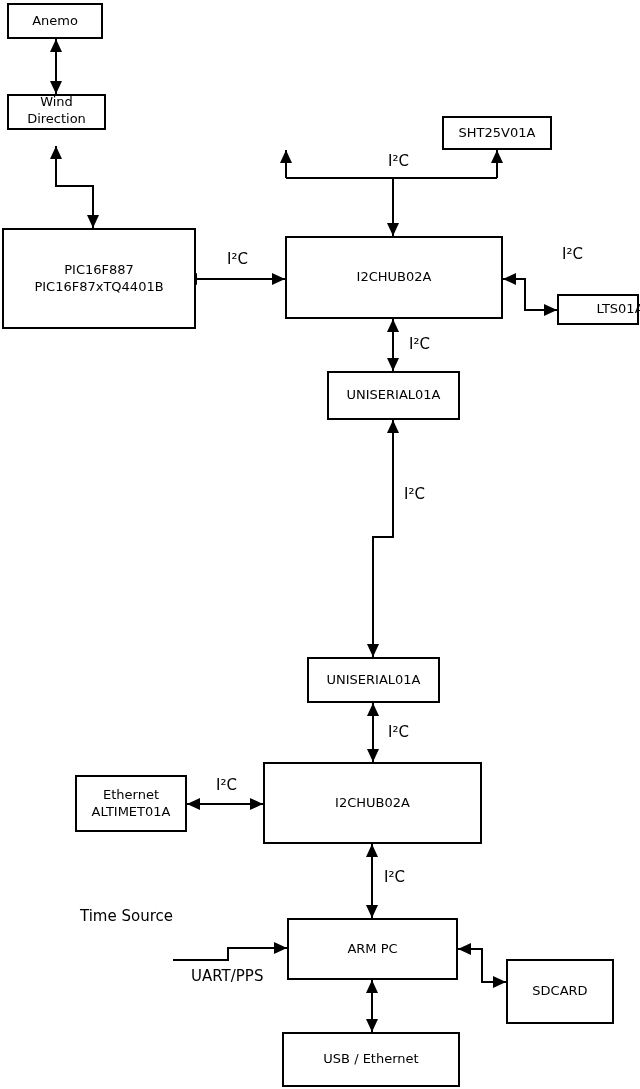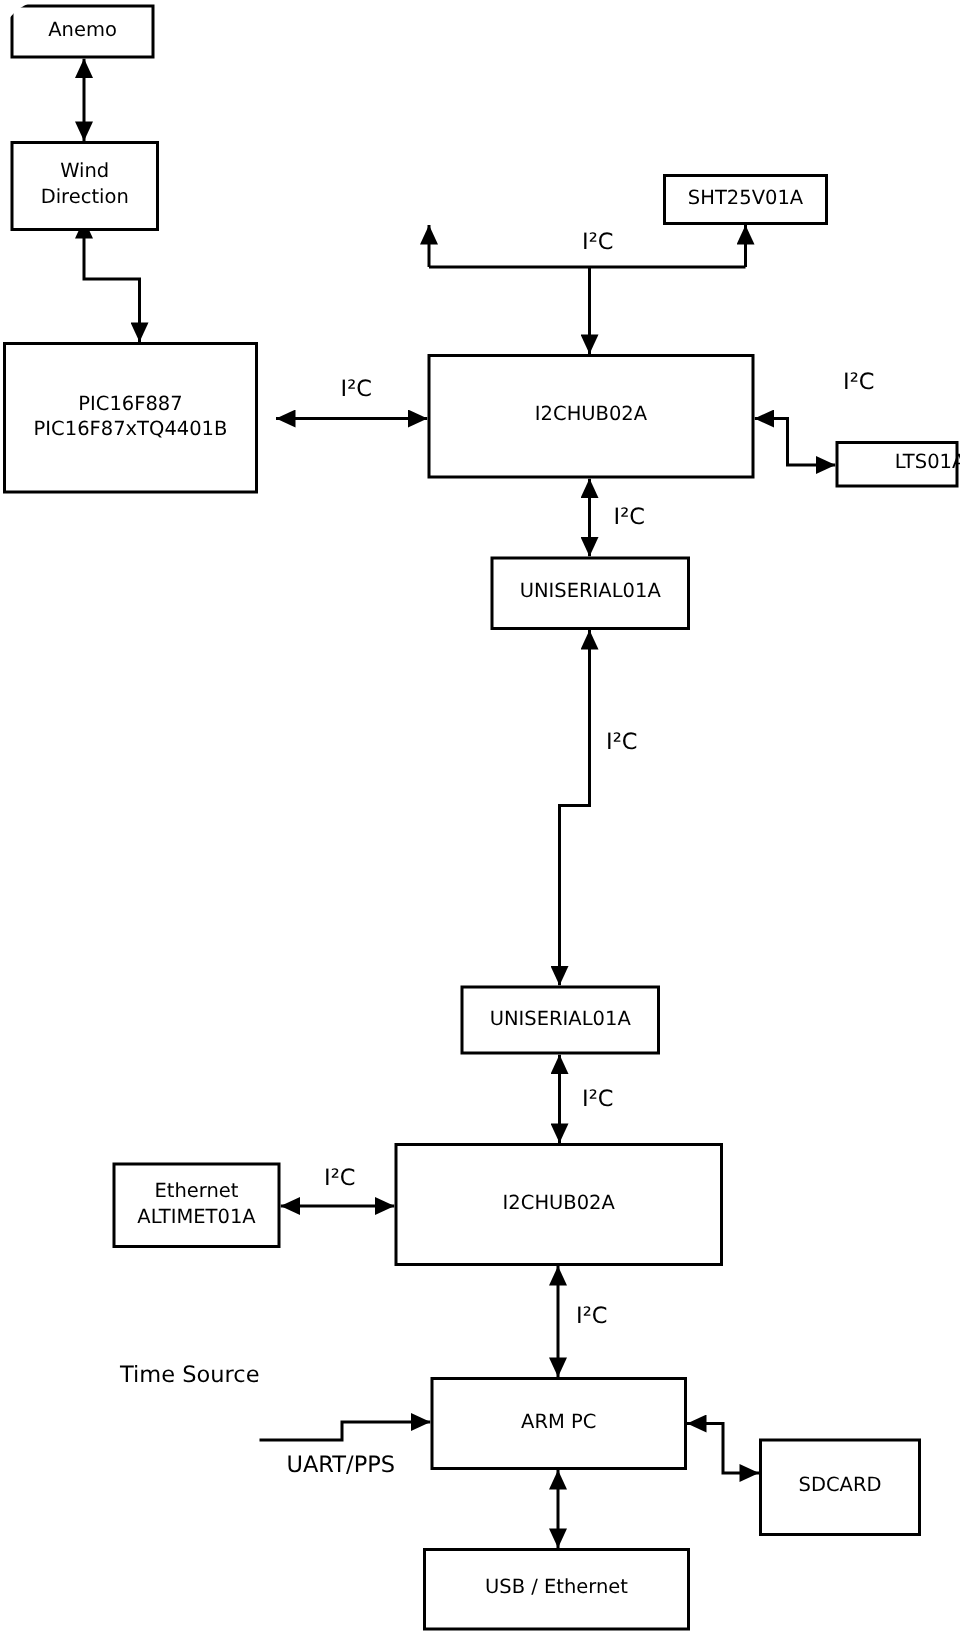--- a/index.html
+++ b/index.html
@@ -7,21 +7,20 @@
     width: 640px; height: 1089px;
     background: #ffffff;
     font-family: "DejaVu Sans", "Liberation Sans", sans-serif;
     color: #000000;
   }
   .canvas {
     position: relative;
     width: 640px; height: 1089px;
     background: #ffffff;
     overflow: hidden;
-    border-radius: 31px;
   }
   .edges {
     position: absolute;
     left: 0; top: 0;
     width: 640px; height: 1089px;
   }
   .box {
     position: absolute;
     box-sizing: border-box;
     border: 2px solid #000000;
@@ -70,26 +69,26 @@
       <polyline points="173,960 228,960 228,948 287,948" marker-end="url(#ah)"></polyline>
       <polyline points="458,949 482,949 482,982 506,982" marker-start="url(#ah)" marker-end="url(#ah)"></polyline>
       <polyline points="372,980 372,1032" marker-start="url(#ah)" marker-end="url(#ah)"></polyline>
     </g>
   </svg>
 
   <div class="box" style="left:7px; top:3px; width:96px; height:36px;">
     <span>Anemo</span>
   </div>
 
-  <div class="box" style="left:7px; top:94px; width:99px; height:60px;">
+  <div class="box" style="left:7px; top:94px; width:99px; height:36px;justify-content:flex-end;">
     <span>Wind</span>
     <span>Direction</span>
   </div>
 
-  <div class="box" style="left:2px; top:228px; width:170px; height:101px;">
+  <div class="box" style="left:2px; top:228px; width:194px; height:101px;">
     <span>PIC16F887</span>
     <span>PIC16F87xTQ4401B</span>
   </div>
 
 
   <div class="box" style="left:442px; top:116px; width:110px; height:34px;">
     <span>SHT25V01A</span>
   </div>
 
   <div class="box" style="left:285px; top:236px; width:218px; height:83px;">

